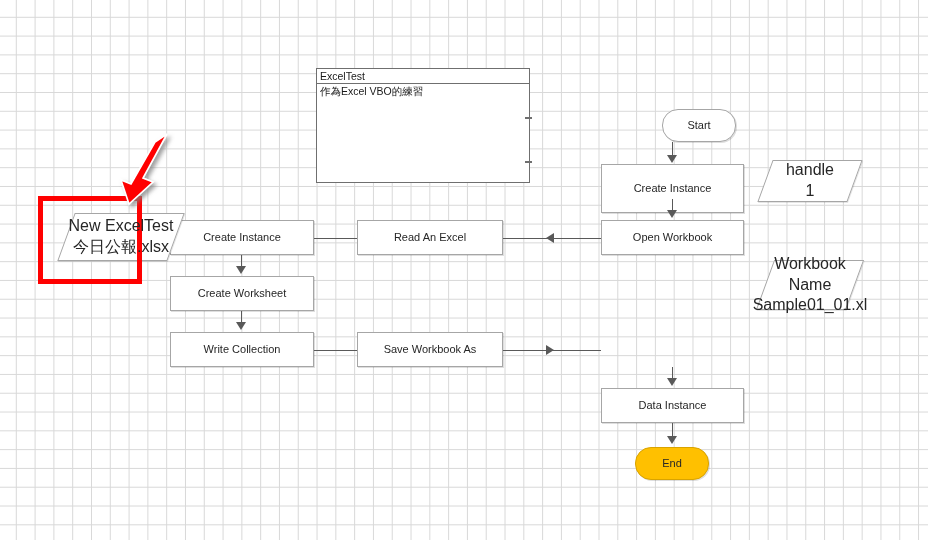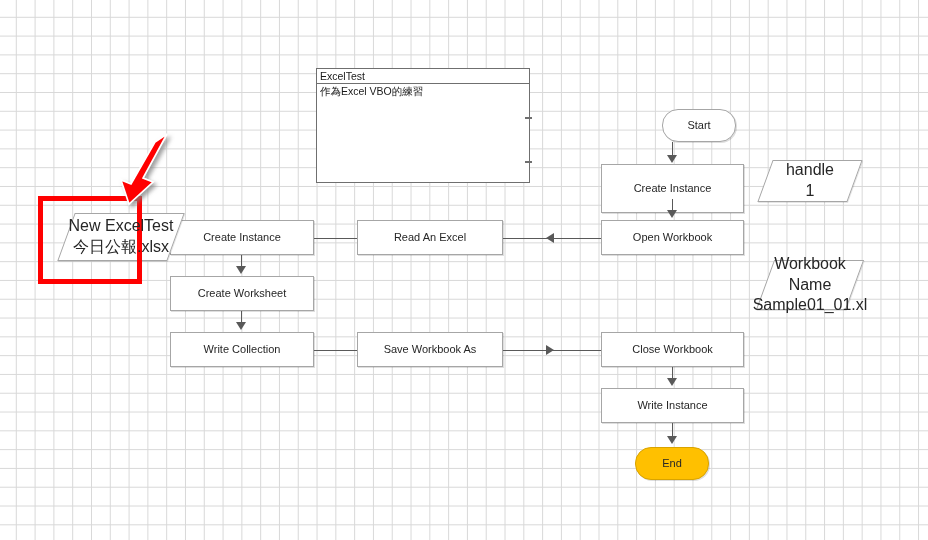--- a/index.html
+++ b/index.html
@@ -158,26 +158,25 @@
   <div class="conn-v" style="left:672px;top:142px;height:15px;"></div>
   <div class="arrow-down" style="left:667px;top:155px;"></div>
 
   <div class="node" style="left:601px;top:164px;width:143px;height:49px;">Create Instance</div>
 
   <div class="conn-v" style="left:672px;top:199px;height:12px;"></div>
   <div class="arrow-down" style="left:667px;top:210px;"></div>
 
   <div class="node" style="left:601px;top:220px;width:143px;height:35px;">Open Workbook</div>
 
-  <div class="node" style="left:601px;top:332px;width:143px;height:35px;">Close Workbook</div>
 
   <div class="conn-v" style="left:672px;top:367px;height:12px;"></div>
   <div class="arrow-down" style="left:667px;top:378px;"></div>
 
-  <div class="node" style="left:601px;top:388px;width:143px;height:35px;">Write Instance</div>
+  <div class="node" style="left:601px;top:388px;width:143px;height:35px;">Data Instance</div>
 
   <div class="conn-v" style="left:672px;top:423px;height:14px;"></div>
   <div class="arrow-down" style="left:667px;top:436px;"></div>
 
   <div class="node terminator end" style="left:635px;top:447px;width:74px;height:33px;">End</div>
 
   <div class="node" style="left:357px;top:332px;width:146px;height:35px;">Save Workbook As</div>
 
   <div class="node" style="left:357px;top:220px;width:146px;height:35px;">Read An Excel</div>
 

